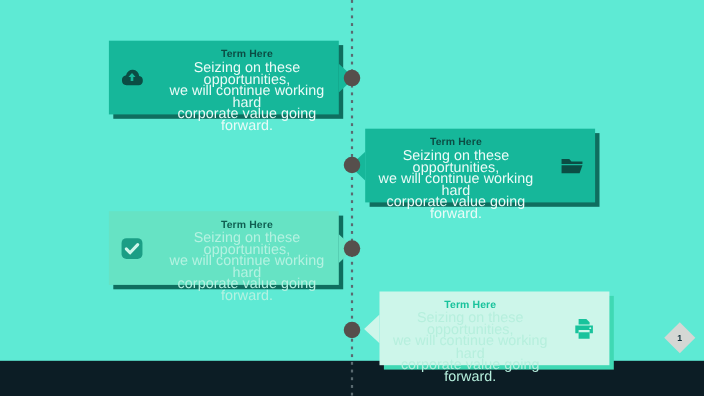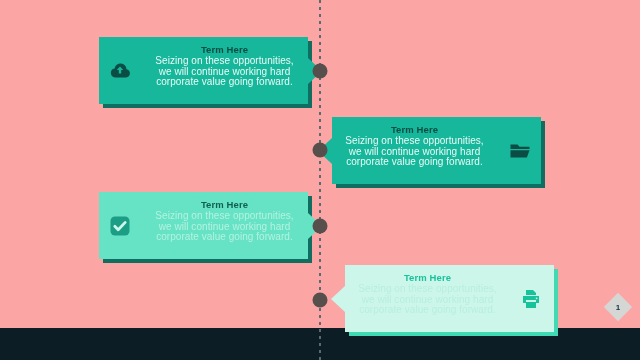--- a/index.html
+++ b/index.html
@@ -5,21 +5,21 @@
   * { margin:0; padding:0; box-sizing:border-box; }
   html, body {
     width:640px; height:360px;
     background:#0c1d25;
     font-family:"Liberation Sans", sans-serif;
     overflow:hidden;
   }
   .slide {
     position:relative;
     width:640px; height:328px;
-    background:#fca5a5;
+    background:#5eead4;
     padding-left:33px;
   }
 
   
   .timeline {
     position:absolute;
     left:320px; top:0;
     width:2px; height:360px;
     background-image:linear-gradient(to bottom,#5a6a70 0 3px, transparent 3px 7px);
     background-size:2px 7px;
@@ -74,21 +74,21 @@
     border-bottom:13px solid transparent;
   }
 
   .title {
     font-size:9.5px;
     font-weight:bold;
     letter-spacing:.1px;
     line-height:12px;
   }
   .desc {
-    font-size:10px;
+    font-size:13px;
     line-height:10.6px;
     letter-spacing:.05px;
   }
 
   .icon-box {
     position:absolute;
     top:50%;
     transform:translateY(-50%);
     width:26px; height:26px;
     display:flex; align-items:center; justify-content:center;

